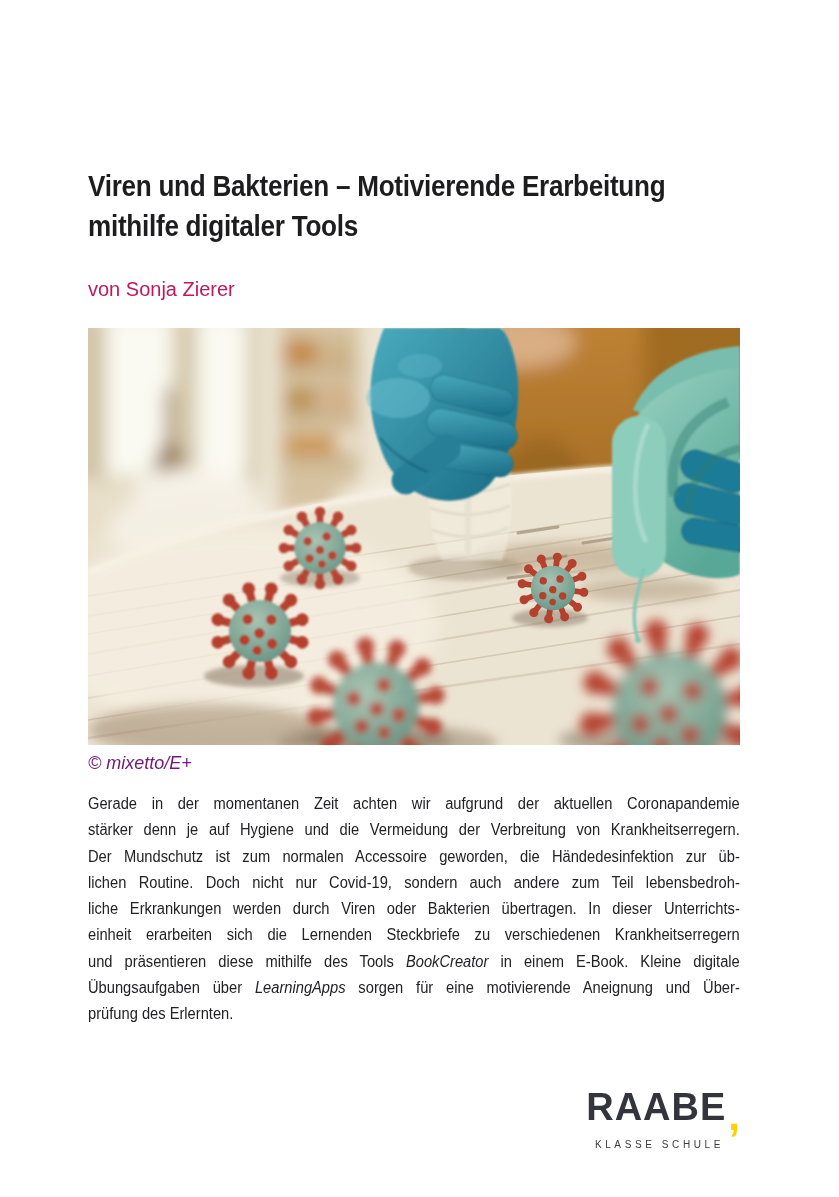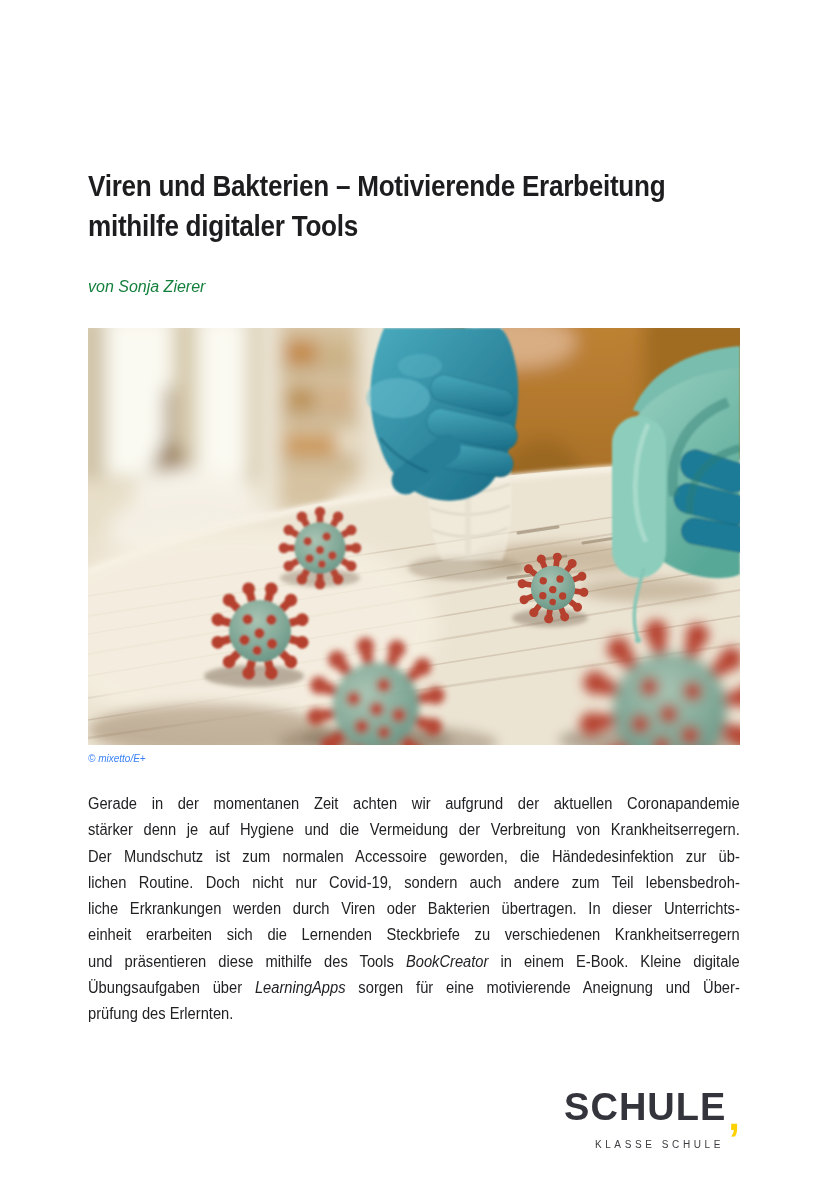--- a/index.html
+++ b/index.html
@@ -8,26 +8,26 @@
     font-family:"Liberation Sans",sans-serif;overflow:hidden;
   }
   .content{position:absolute;left:88px;top:0;width:652px;height:1043px;}
 
   
   .title{position:absolute;top:166px;left:0;color:#1d1d1f;font-weight:700;}
   .title-line{font-size:29px;line-height:40px;letter-spacing:-0.3px;
     white-space:nowrap;transform:scaleX(0.90);transform-origin:0 50%;}
 
   
-  .author{position:absolute;top:278px;left:0;font-size:16px;color:#15803d;font-style:italic;}
+  .author{position:absolute;top:278px;left:0;font-size:20px;color:#be185d;}
 
   
   figure.photo{position:absolute;top:328px;left:0;width:652px;height:417px;margin:0;}
   figure.photo svg{display:block;}
-  .credit{position:absolute;top:753px;left:0;font-size:10px;font-style:italic;color:#3b82f6;}
+  .credit{position:absolute;top:753px;left:0;font-size:18px;font-style:italic;color:#701a75;}
 
   
   .para{position:absolute;top:791px;left:0;width:710px;
     transform:scaleX(0.918);transform-origin:0 0;
     font-size:16px;line-height:26.3px;color:#222225;}
   .pline{text-align:justify;text-align-last:justify;}
   .pline.pline-last{text-align-last:auto;}
   .it{font-style:italic;}
 
   
@@ -280,20 +280,20 @@
         <div class="pline"><span>lichen Routine. Doch nicht nur Covid-19, sondern auch andere zum Teil lebensbedroh-</span></div>
         <div class="pline"><span>liche Erkrankungen werden durch Viren oder Bakterien übertragen. In dieser Unterrichts-</span></div>
         <div class="pline"><span>einheit erarbeiten sich die Lernenden Steckbriefe zu verschiedenen Krankheitserregern</span></div>
         <div class="pline"><span>und präsentieren diese mithilfe des Tools </span><span class="it">BookCreator</span><span> in einem E-Book. Kleine digitale</span></div>
         <div class="pline"><span>Übungsaufgaben über </span><span class="it">LearningApps</span><span> sorgen für eine motivierende Aneignung und Über-</span></div>
         <div class="pline pline-last"><span>prüfung des Erlernten.</span></div>
       </div>
 
     <div class="logo">
       <div class="brand-row">
-        <span class="brand">SCHULE</span>
+        <span class="brand">RAABE</span>
         <span class="brand-comma">,</span>
       </div>
       <div class="tagline">KLASSE SCHULE</div>
     </div>
 
   </div>
 </div>
 
 </body></html>

